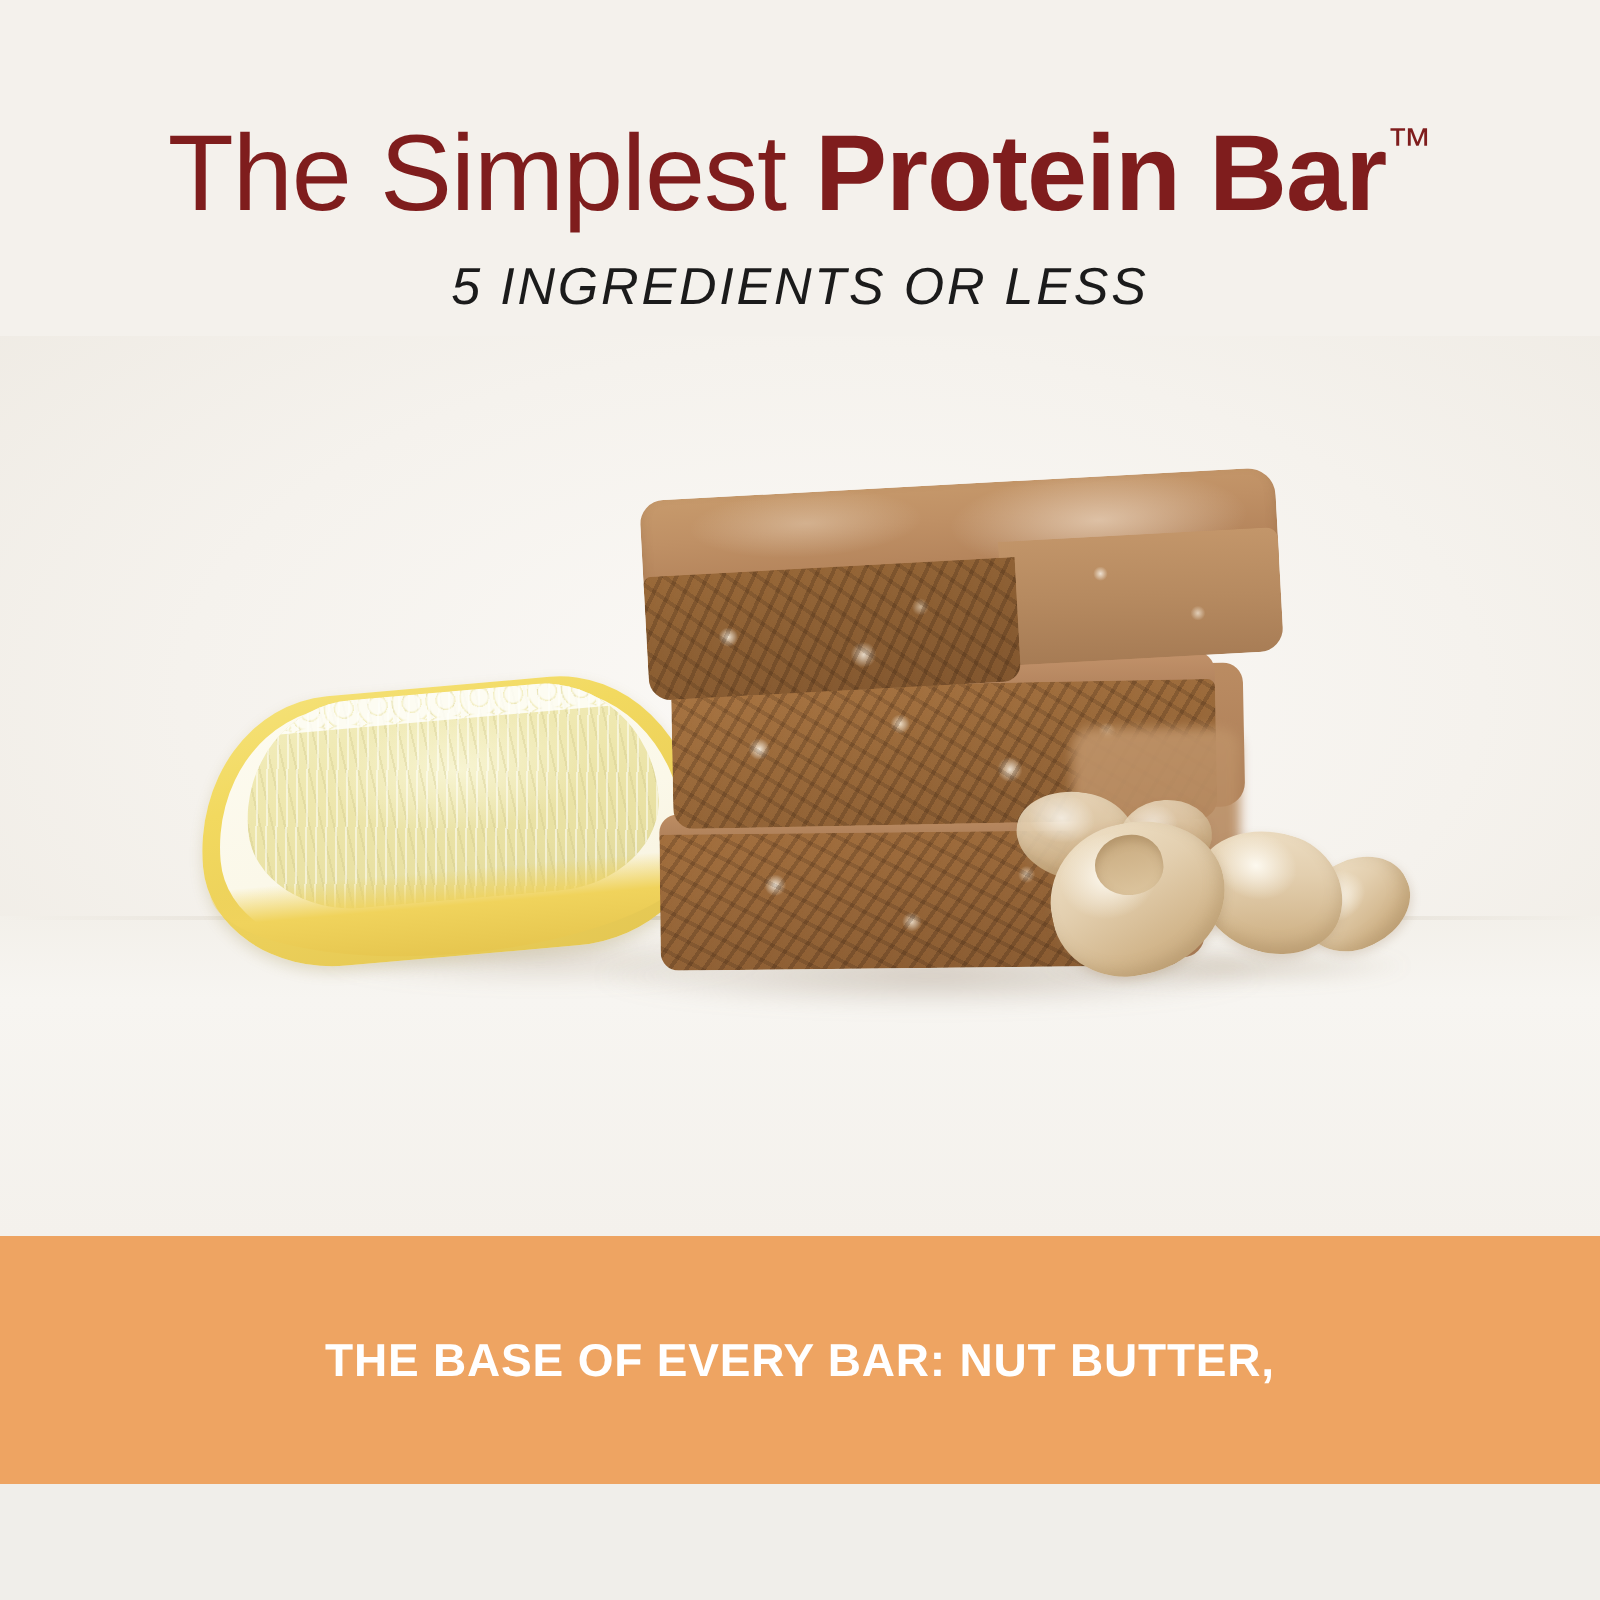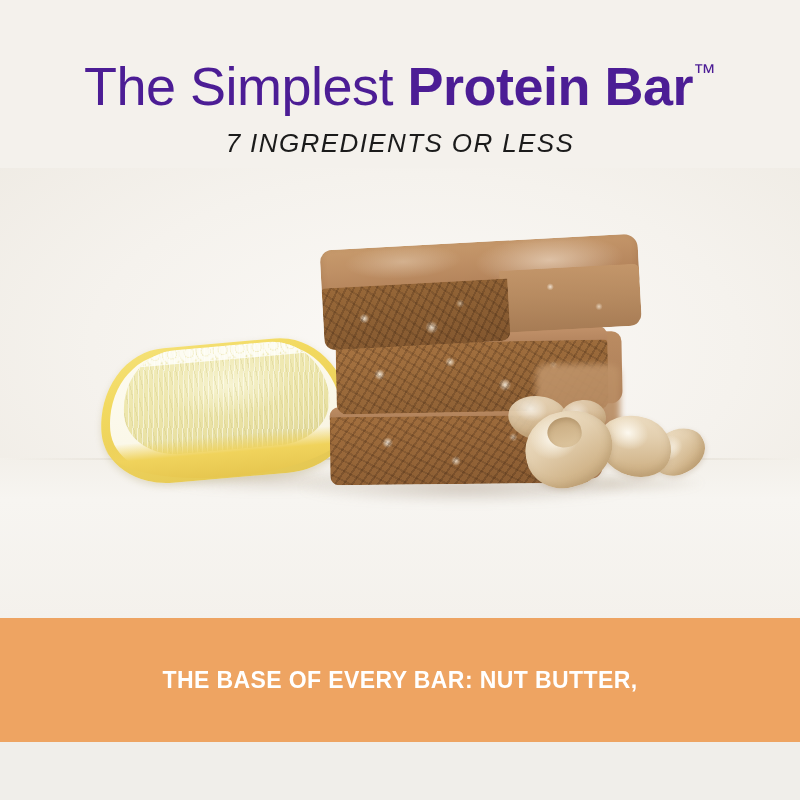--- a/index.html
+++ b/index.html
@@ -31,21 +31,21 @@
     z-index:30;
   }
 
   .headline {
     position:absolute;
     left:0; top:50px;
     width:800px;
     font-size:54px;
     line-height:56px;
     letter-spacing:-0.5px;
-    color:#4c1d95;
+    color:#7f1d1d;
     font-weight:400;
     white-space:nowrap;
   }
   .headline .light { font-weight:400; }
   .headline .bold  { font-weight:700; }
   .headline .tm {
     font-size:23px;
     font-weight:400;
     vertical-align:super;
     letter-spacing:0;
@@ -354,21 +354,21 @@
     z-index:20;
   }
 </style>
 </head>
 <body>
 
 <div class="canvas">
 
   <div class="header">
     <h1 class="headline"><span class="light">The Simplest </span><span class="bold">Protein Bar</span><span class="tm">™</span></h1>
-    <div class="subhead">7 INGREDIENTS OR LESS</div>
+    <div class="subhead">5 INGREDIENTS OR LESS</div>
   </div>
 
   <div class="photo">
 
     <div class="surface">
       <div class="surface-line"></div>
     </div>
 
     <div class="contact-shadow-2"></div>
     <div class="contact-shadow"></div>

